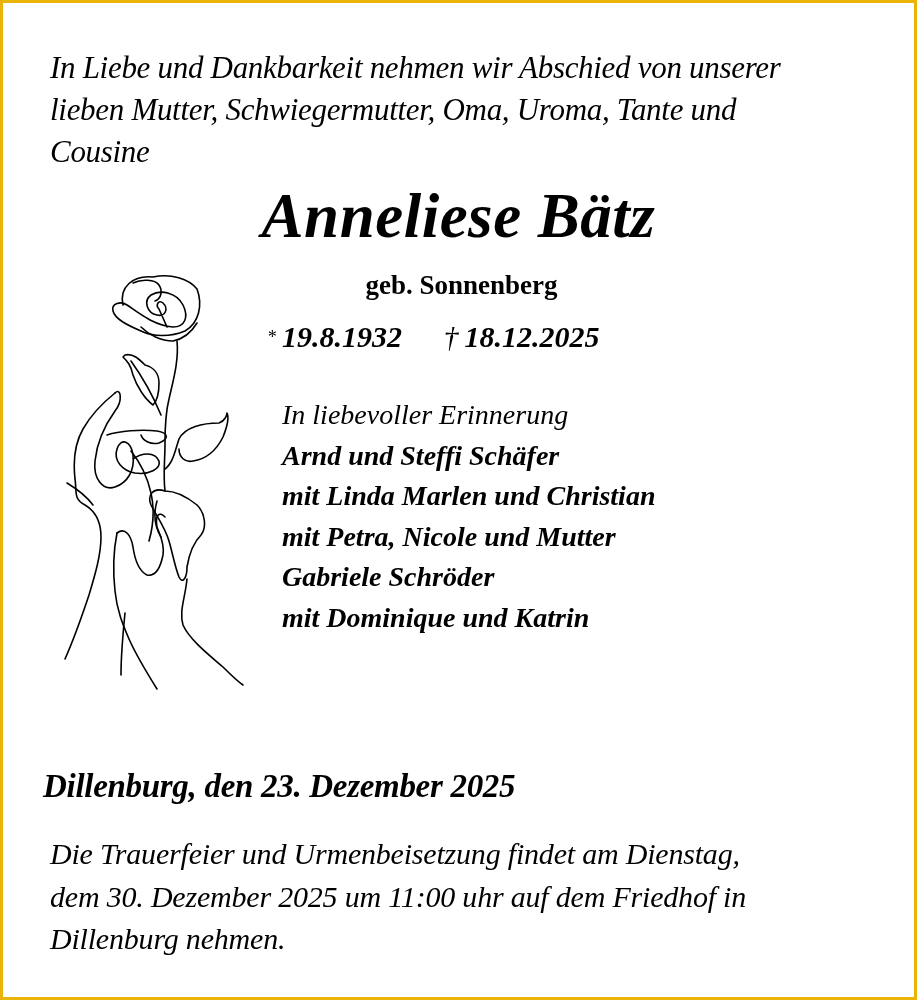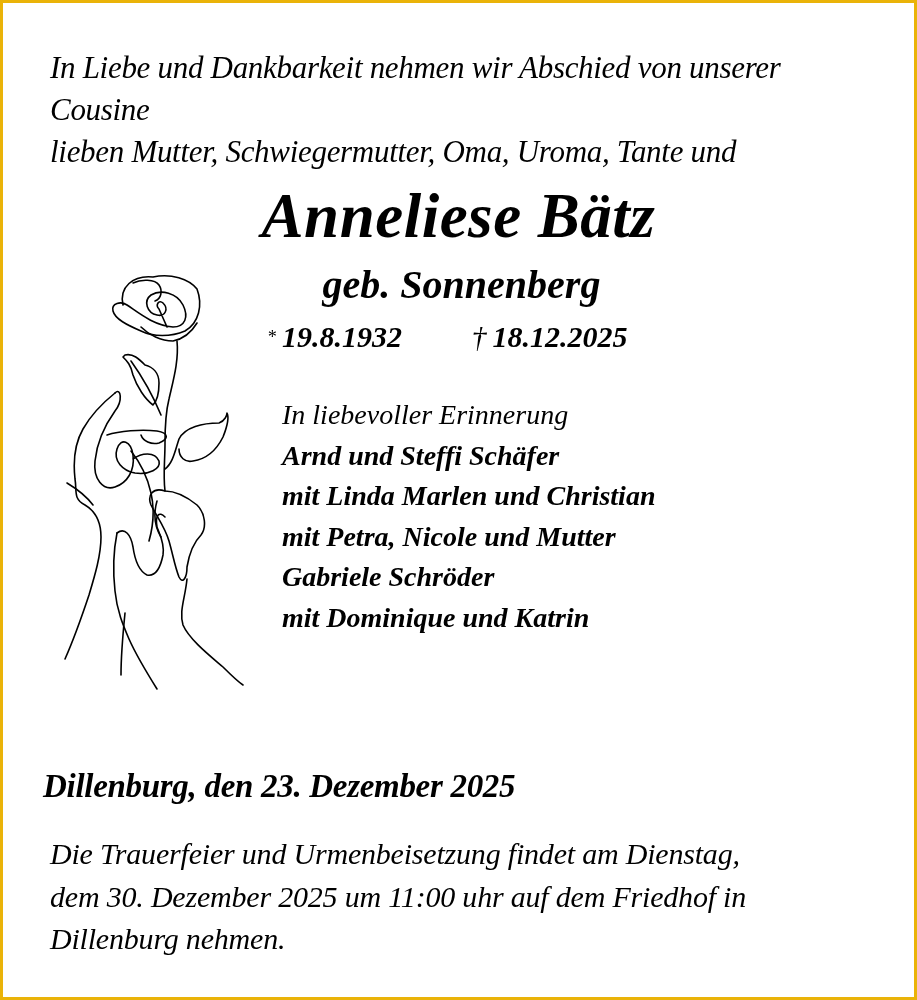--- a/index.html
+++ b/index.html
@@ -33,34 +33,33 @@
       font-style: italic;
       font-weight: bold;
       font-size: 63px;
       line-height: 70px;
       letter-spacing: 0.5px;
     }
     .maiden {
       left: 0; width: 911px; top: 262px;
       padding-left: 3px;
       text-align: center;
-      font-style: italic;
       font-weight: bold;
-      font-size: 40px;
+      font-size: 27px;
       line-height: 40px;
     }
     .dates {
       left: 264px; top: 315px;
       font-style: italic;
       font-weight: bold;
       font-size: 30px;
       line-height: 38px;
     }
     .dates .mark { font-size: 18px; vertical-align: top; font-weight: normal; margin-right: 6px; }
-    .dates .death { margin-left: 62px; }
+    .dates .death { margin-left: 34px; }
     .dates .dagger { font-weight: normal; margin-right: 6px; }
     .mourners {
       left: 279px; top: 392px;
     }
     .mourners .line {
       font-style: italic;
       font-size: 28px;
       line-height: 40.5px;
       white-space: nowrap;
     }
@@ -90,22 +89,22 @@
       width: 190px; height: 440px;
     }
   </style>
 </head>
 <body>
 
 <div class="page">
 
   <div class="abs intro">
     <div>In Liebe und Dankbarkeit nehmen wir Abschied von unserer</div>
+    <div>lieben Mutter, Schwiegermutter, Oma, Uroma, Tante und</div>
     <div>Cousine</div>
-    <div>lieben Mutter, Schwiegermutter, Oma, Uroma, Tante und</div>
   </div>
 
   <div class="abs name">Anneliese Bätz</div>
 
   <div class="abs maiden">geb. Sonnenberg</div>
 
   <div class="abs dates">
     <span class="mark">*</span><span>19.8.1932</span>
     <span class="death"><span class="dagger">†</span><span>18.12.2025</span></span>
   </div>

